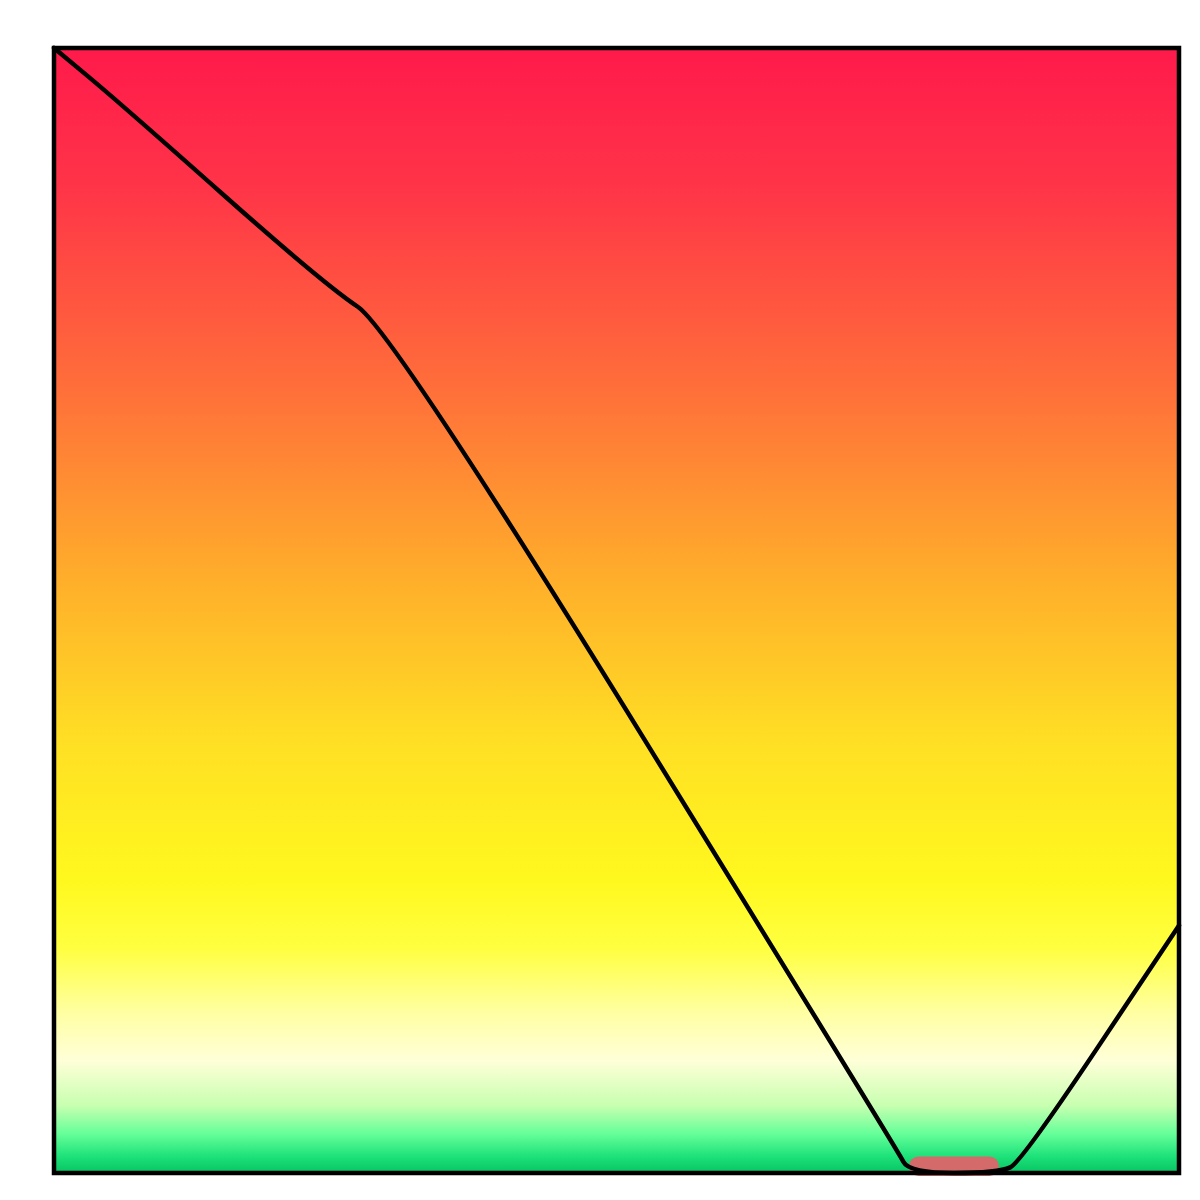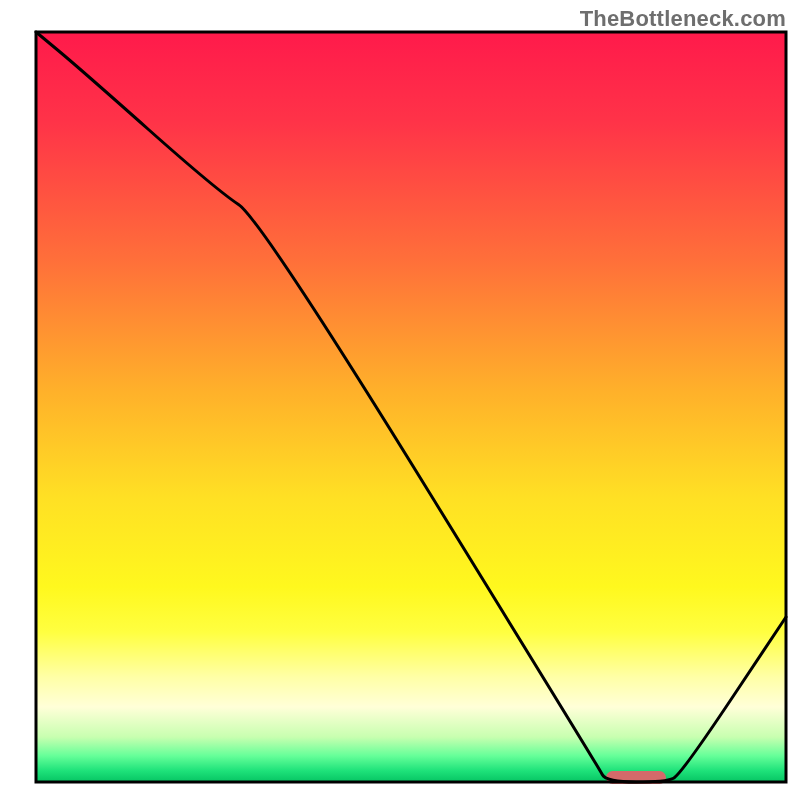--- a/index.html
+++ b/index.html
@@ -26,21 +26,20 @@
     letter-spacing: 0.2px;
   }
   svg {
     display: block;
   }
 </style>
 </head>
 <body>
 
 <div class="frame">
-  <div class="watermark">TheBottleneck.com</div>
   <svg id="chart-svg" width="800" height="800" viewBox="0 0 800 800">
     <defs>
       <linearGradient id="bg-grad" x1="0" y1="0" x2="0" y2="1">
           <stop offset="0%" stop-color="#ff1a4b"></stop>
           <stop offset="12%" stop-color="#ff3348"></stop>
           <stop offset="30%" stop-color="#ff6e3a"></stop>
           <stop offset="48%" stop-color="#ffb12a"></stop>
           <stop offset="62%" stop-color="#ffe024"></stop>
           <stop offset="74%" stop-color="#fff81e"></stop>
           <stop offset="80%" stop-color="#ffff40"></stop>

